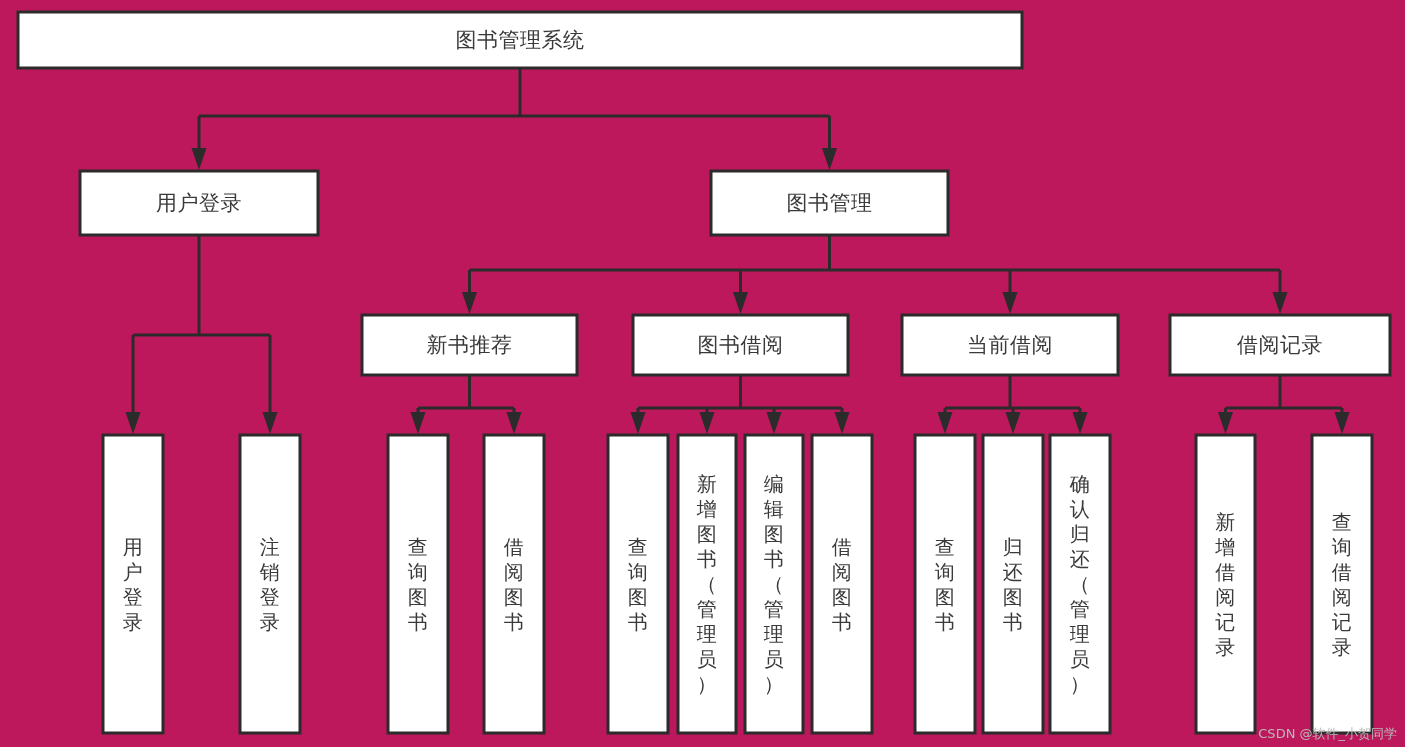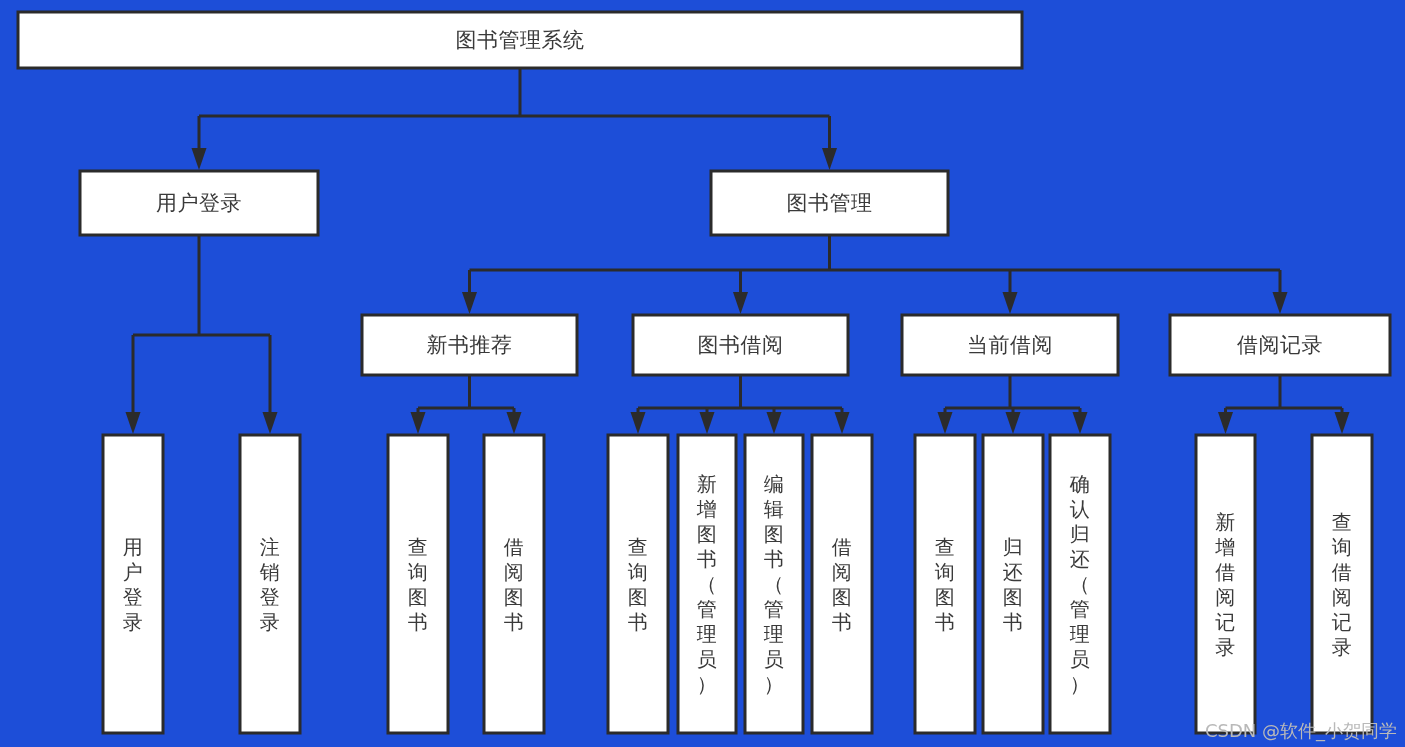--- a/index.html
+++ b/index.html
@@ -1,21 +1,21 @@
 <!DOCTYPE html>
 <html><head>
 <meta charset="utf-8">
 <style>
   html,body{margin:0;padding:0;background:#ffffff;}
   body{
     width:1405px;height:747px;
     font-family:"DejaVu Sans","Liberation Sans",sans-serif;
     overflow:hidden;position:relative;
   }
-  #diagram-root{position:relative;width:1405px;height:747px;background:#1d4ed8;}
+  #diagram-root{position:relative;width:1405px;height:747px;background:#be185d;}
   svg#tree{position:absolute;left:0;top:0;width:1405px;height:747px;display:block;}
   .node-box{fill:#ffffff;stroke:#2b2b2b;stroke-width:3;}
   .link-line{stroke:#2b2b2b;stroke-width:3;fill:none;}
   .arrow-head{fill:#2b2b2b;stroke:none;}
   .node-label{
     fill:#3a3a3a;
     font-family:"DejaVu Sans","Liberation Sans",sans-serif;
     font-size:21px;
     text-anchor:middle;
     dominant-baseline:middle;
@@ -25,21 +25,21 @@
     fill:#3a3a3a;
     font-family:"DejaVu Sans","Liberation Sans",sans-serif;
     font-size:20px;
     text-anchor:middle;
     letter-spacing:0.5px;
   }
   .watermark{
     position:absolute;
     right:8px;bottom:4px;
     font-family:"DejaVu Sans","Liberation Sans",sans-serif;
-    font-size:18px;
+    font-size:13px;
     color:#b9b9b9;
     white-space:nowrap;
     user-select:none;
   }
 </style>
 </head>
 <body>
 
 <div id="diagram-root">
   <svg id="tree" viewBox="0 0 1405 747" xmlns="http://www.w3.org/2000/svg">

